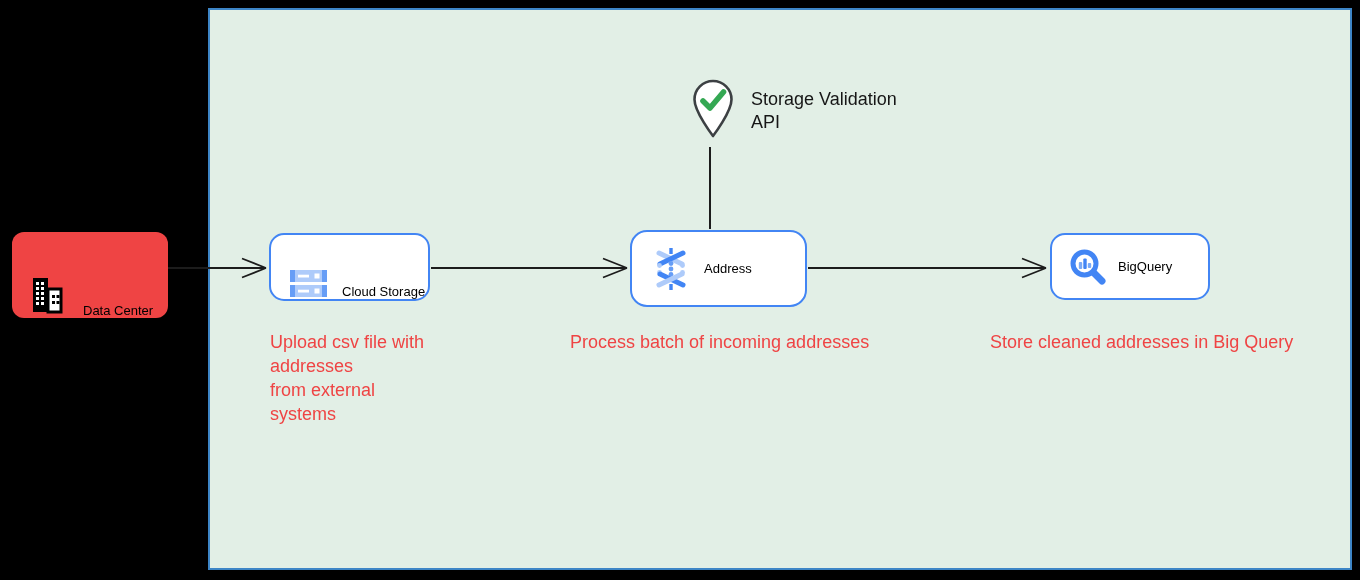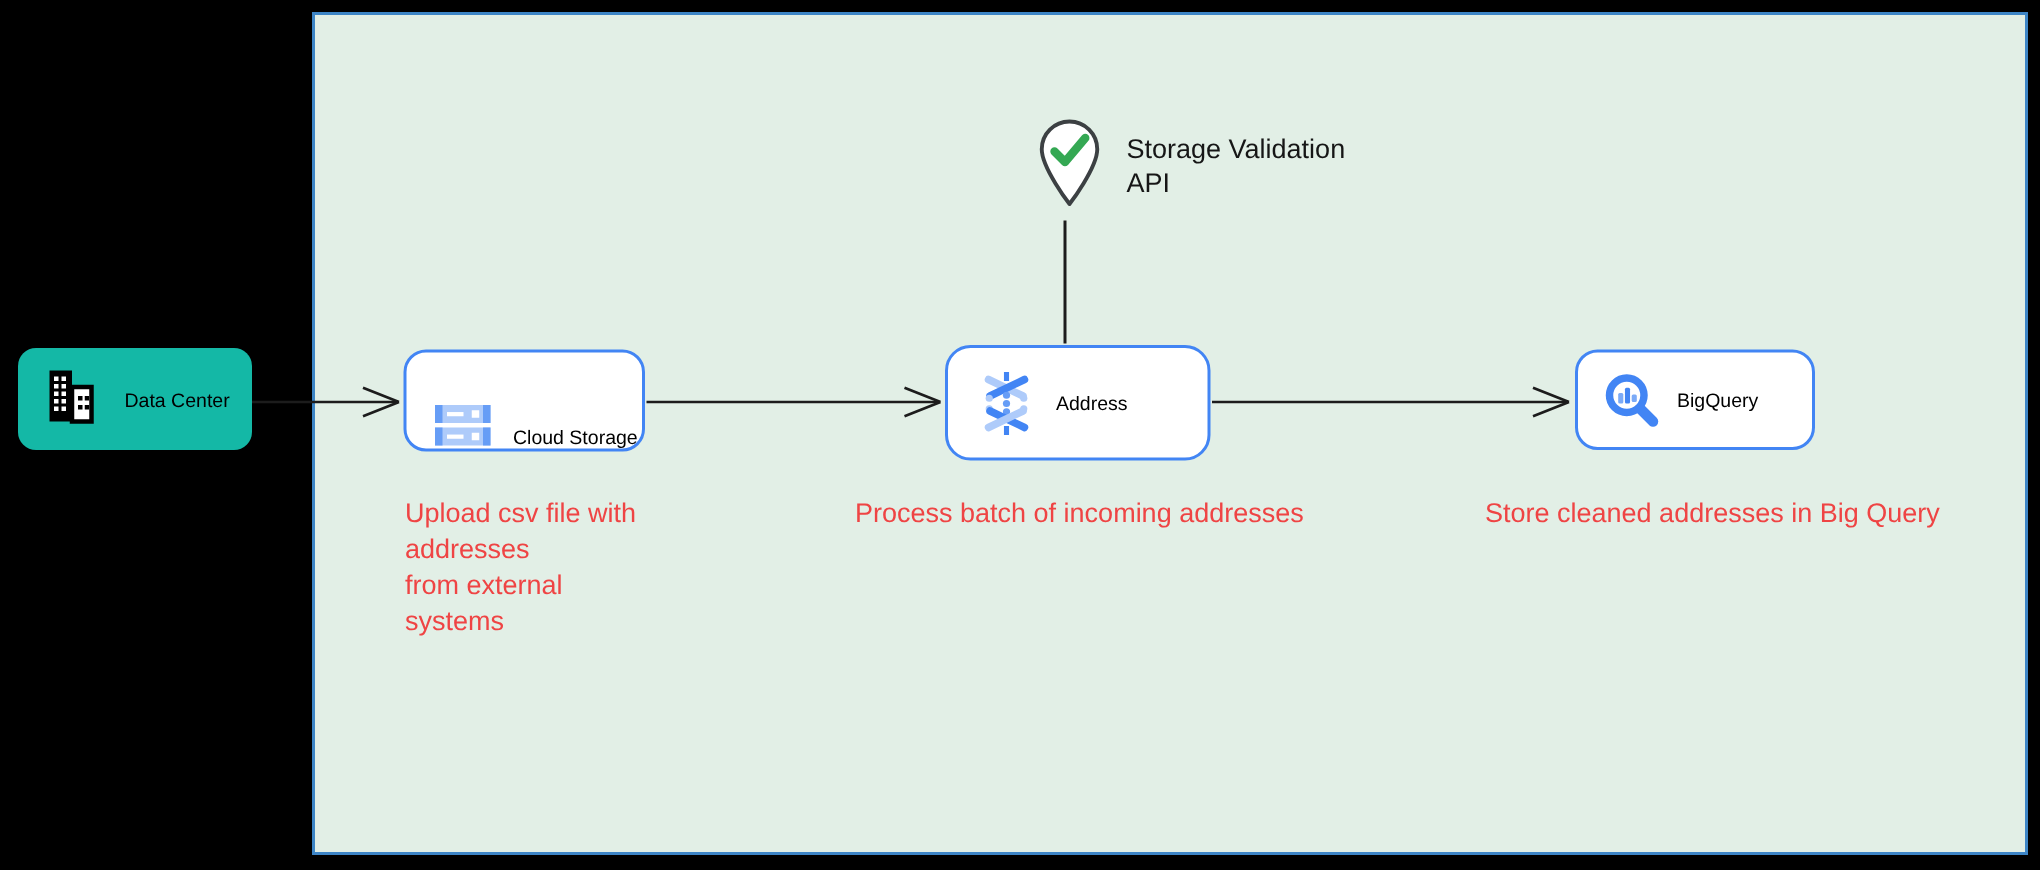--- a/index.html
+++ b/index.html
@@ -5,22 +5,22 @@
   html,body{margin:0;padding:0;background:#000;width:1360px;height:580px;overflow:hidden;
     font-family:"Liberation Sans", sans-serif;}
   .stage{position:relative;width:1360px;height:580px;background:#000;}
   .zone{position:absolute;left:208px;top:8px;width:1140px;height:558px;
     background:#e2efe6;border:2px solid #3d85c6;}
   .connectors{position:absolute;left:0;top:0;width:1360px;height:580px;pointer-events:none;z-index:5;}
   .node{position:absolute;display:flex;align-items:center;background:#fff;
     border:2px solid #4285f4;border-radius:15px;z-index:6;box-sizing:border-box;}
   .node .ico{flex:0 0 auto;display:flex;align-items:center;justify-content:center;}
   .node .lbl{font-size:13px;color:#000;white-space:nowrap;}
-  .datacenter{position:absolute;left:12px;top:232px;width:156px;height:68px;background:#14b8a6;
-    border-radius:12px;display:flex;align-items:center;z-index:6;box-sizing:border-box;}
+  .datacenter{position:absolute;left:12px;top:232px;width:156px;height:86px;background:#ef4444;
+    border-radius:12px;display:flex;align-items:flex-end;z-index:6;box-sizing:border-box;}
   .datacenter .lbl{font-size:13px;color:#000;margin-left:18px;}
   .cloudstorage{left:269px;top:233px;width:161px;height:68px;padding-left:17px;align-items:flex-end;}
   .cloudstorage .lbl{margin-left:13px;}
   .dataflowbox{left:630px;top:230px;width:177px;height:77px;padding-left:20px;border-radius:17px;}
   .dataflowbox .lbl{margin-left:14px;}
   .bigquerybox{left:1050px;top:233px;width:160px;height:67px;padding-left:17px;}
   .bigquerybox .lbl{margin-left:12px;}
   .caption{position:absolute;font-size:18px;line-height:24px;color:#ef4444;
     white-space:pre-line;z-index:4;}
   .cap-upload{left:270px;top:330px;}

